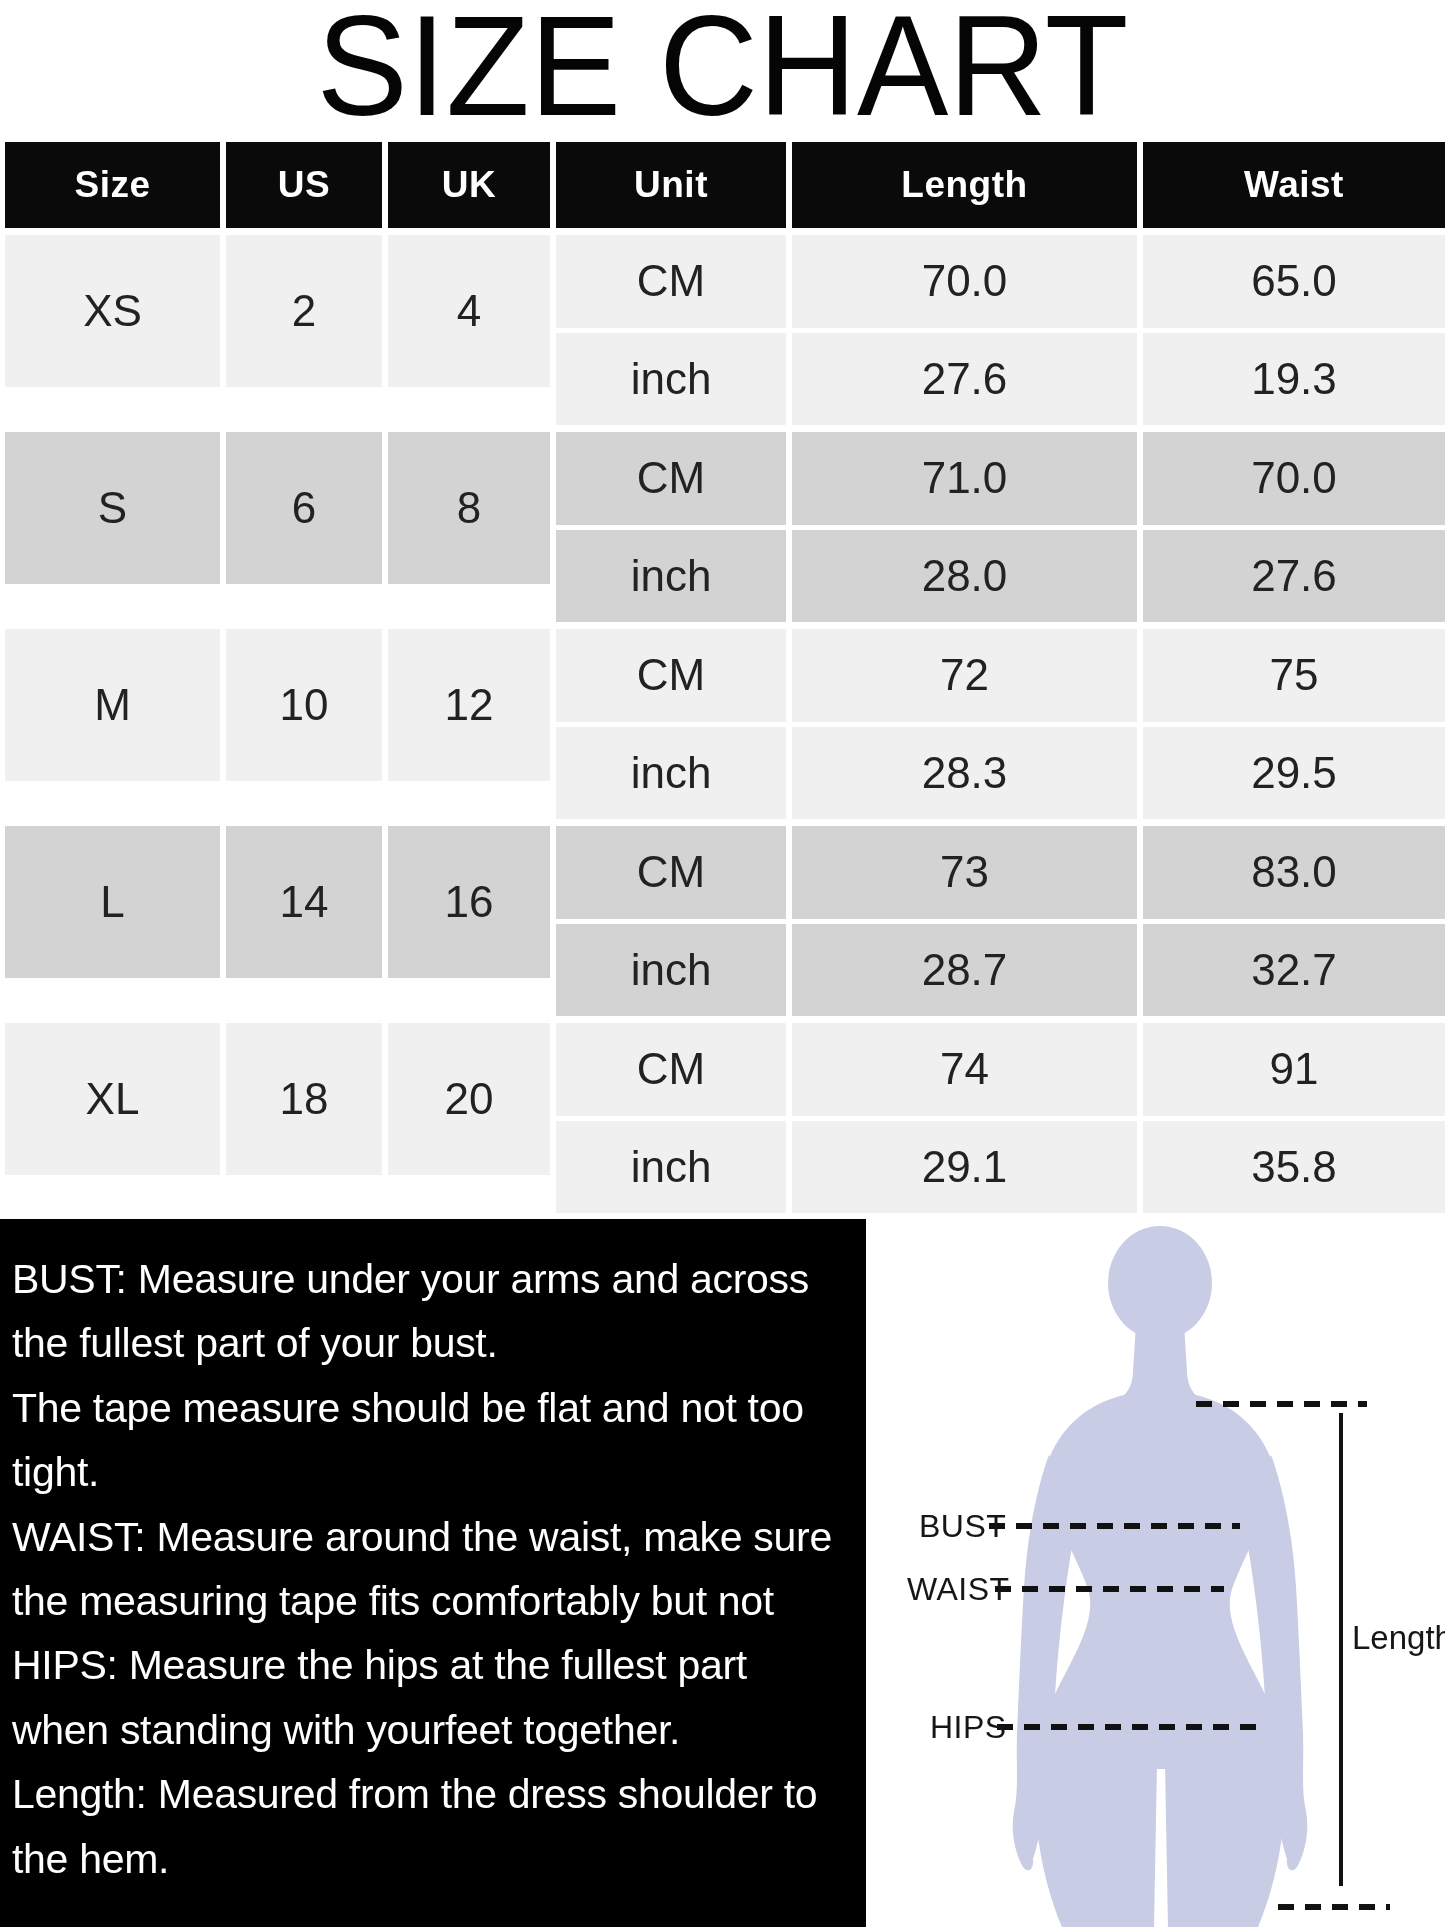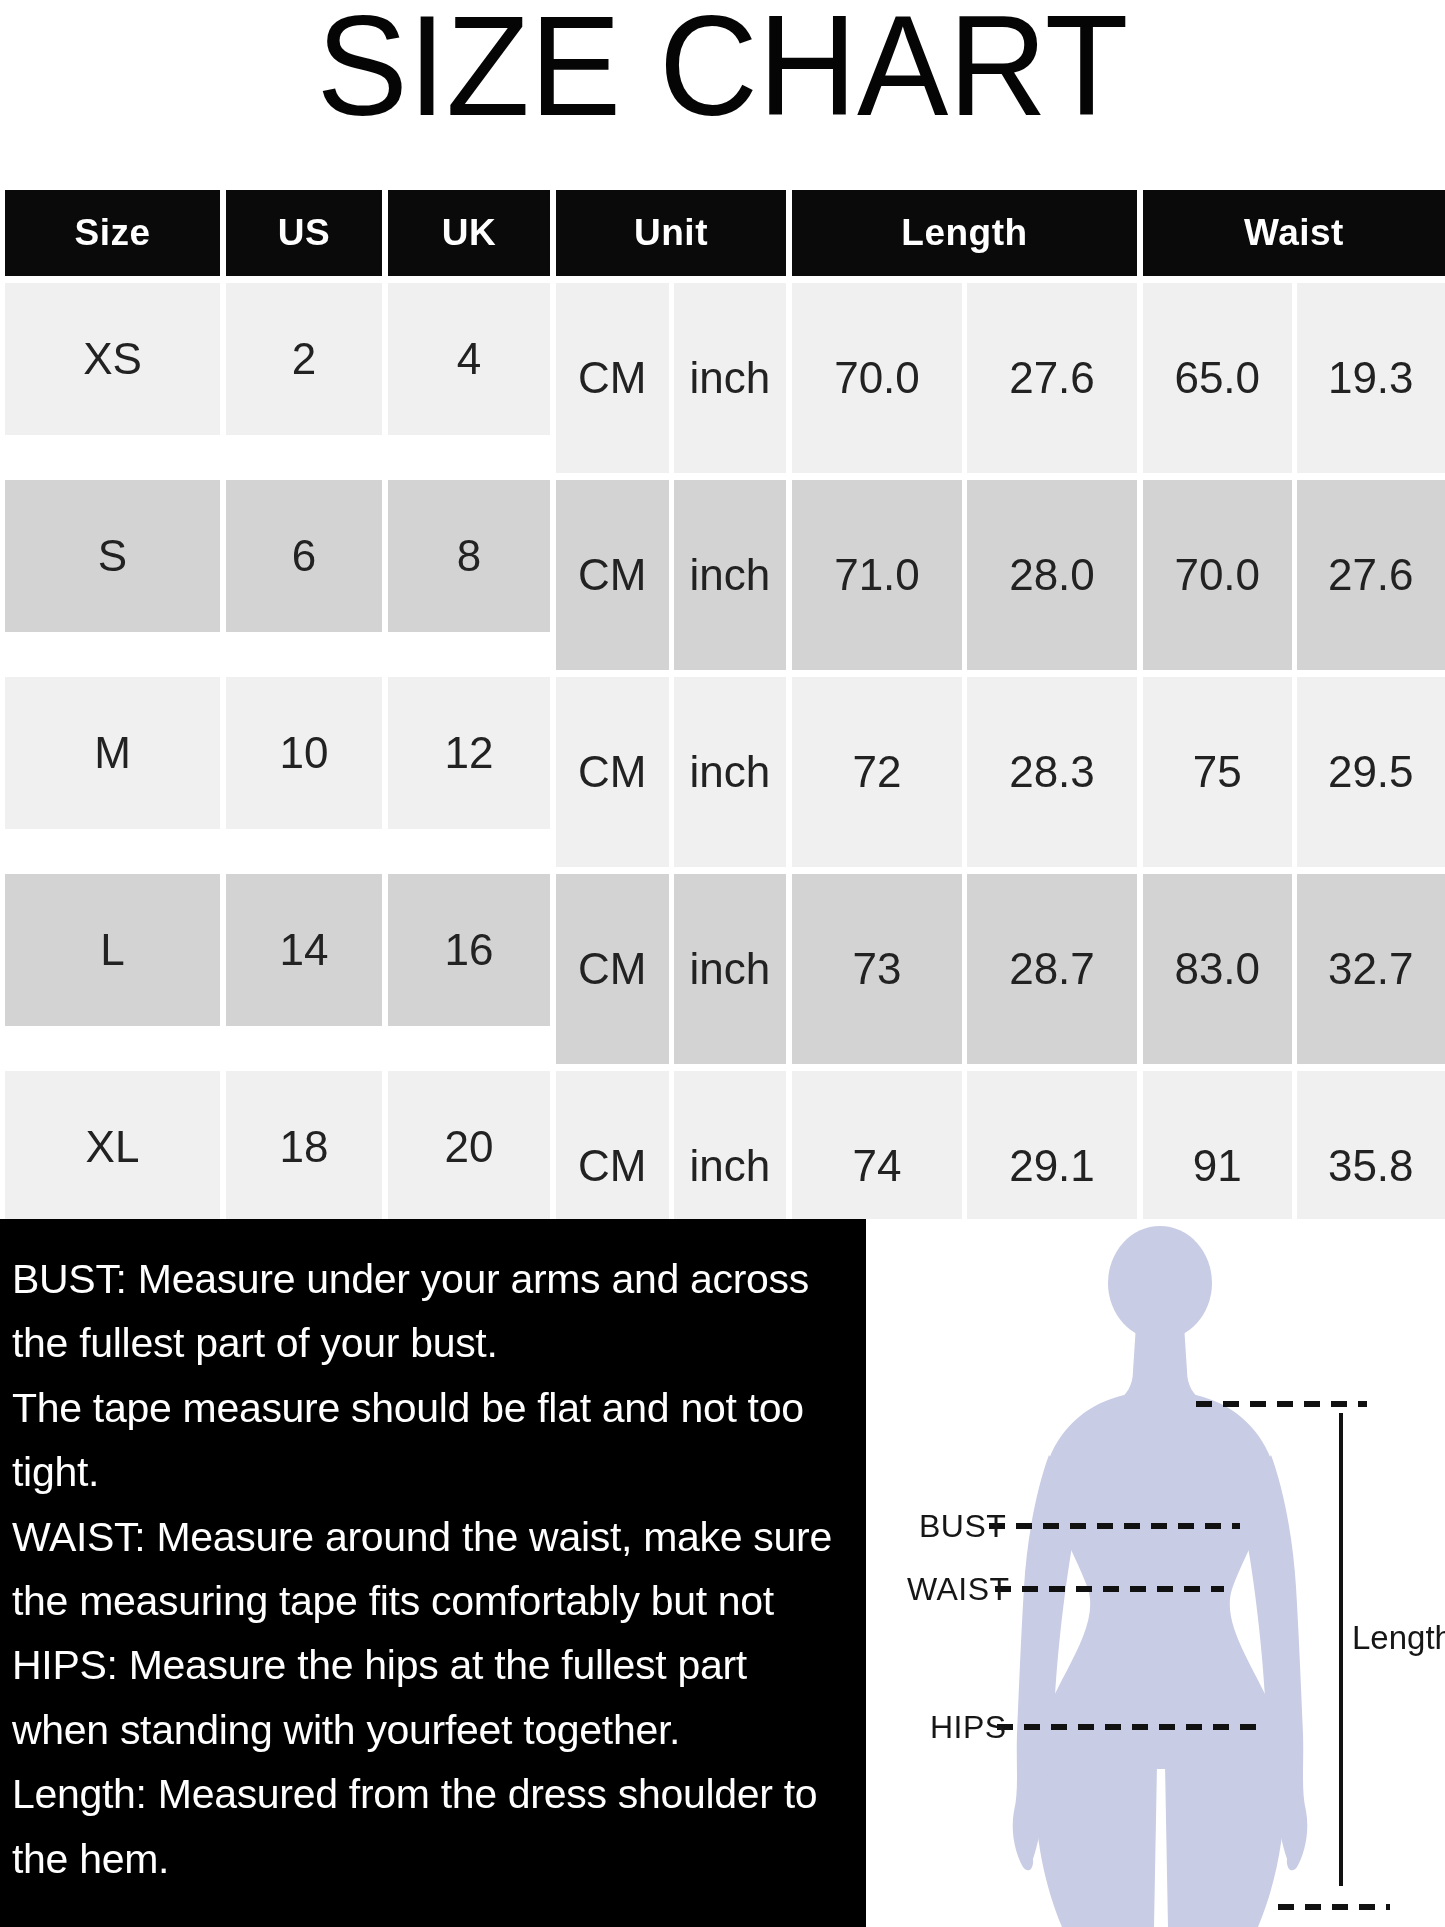--- a/index.html
+++ b/index.html
@@ -8,25 +8,25 @@
   
   .title{position:absolute;top:-16px;left:0;width:100%;text-align:center;
          font-size:137px;font-weight:400;color:#050505;letter-spacing:0px;white-space:nowrap;
          transform:scaleY(1.04);transform-origin:top center;}
   
   .size-table{position:absolute;left:5px;top:142px;width:1440px;}
   .grid{display:grid;grid-template-columns:215px 156px 162px 230px 345px 302px;column-gap:6px;}
   .header-row{margin-bottom:7px;}
   .header-cell{background:var(--header-bg,#0a0a0a);color:var(--header-text,#fff);
                height:86px;display:flex;align-items:center;justify-content:center;
-               font-size:37px;font-weight:700;letter-spacing:0.5px;margin-top:48px;}
+               font-size:37px;font-weight:700;letter-spacing:0.5px;}
   .group{margin-bottom:7px;height:190px;}
   .group .cell{display:flex;align-items:center;justify-content:center;
                font-size:44px;color:var(--cell-text,#222);background:var(--row-light,#f1f0f0);height:152px;}
-  .subcol{display:flex;flex-direction:row;gap:5px;height:190px;}
+  .subcol{display:flex;flex-direction:column;gap:5px;height:190px;}
   .subcell{flex:1;display:flex;align-items:center;justify-content:center;
            font-size:44px;color:var(--cell-text,#222);background:var(--row-light,#f1f0f0);}
   .group:nth-child(even) .cell,.group:nth-child(even) .subcell{background:var(--row-dark,#d4d3d3);}
   
   .notes{position:absolute;left:0;top:1219px;width:866px;height:708px;
          background:var(--notes-bg,#000);color:var(--notes-text,#fff);
          padding:28px 0 0 12px;box-sizing:border-box;}
   .notes .line{font-size:41px;letter-spacing:-0.3px;line-height:64.4px;white-space:nowrap;}
   
   .figure-area{position:absolute;left:866px;top:1219px;width:579px;height:708px;background:#fff;}

